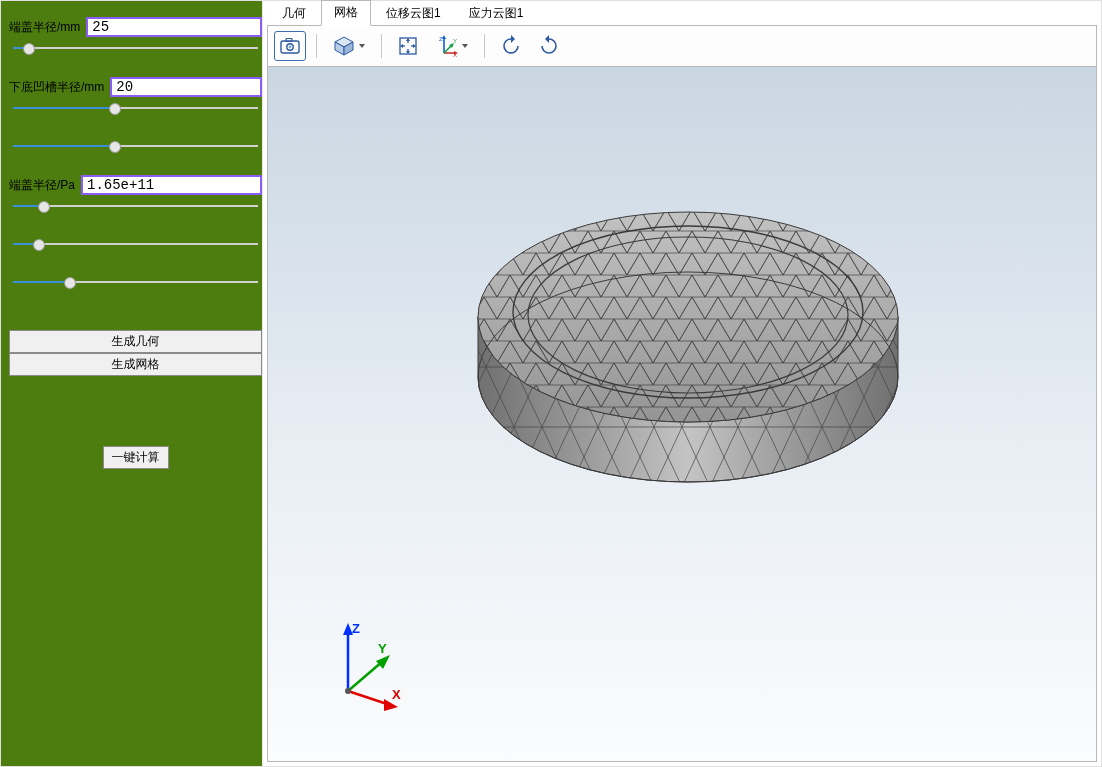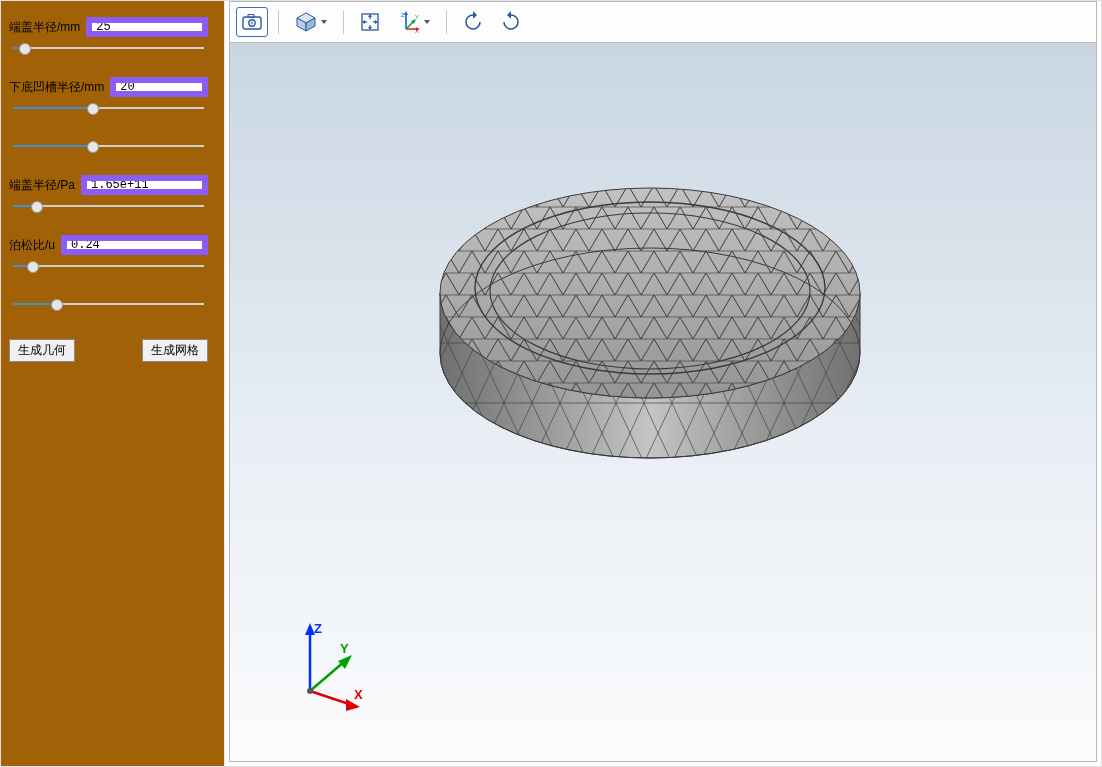--- a/index.html
+++ b/index.html
@@ -16,24 +16,24 @@
   .app {
     display: flex;
     width: 100%;
     height: 100%;
     box-sizing: border-box;
     border: 1px solid #e0e0e0;
   }
 
   
   .left-panel {
-    width: 224px;
+    width: 262px;
     box-sizing: border-box;
-    padding: 16px 16px 8px 8px;
-    background: #a16207;
+    padding: 16px 0 8px 8px;
+    background: #4d7c0f;
     border-right: 1px solid #e8e8e8;
     display: flex;
     flex-direction: column;
   }
   .param-row {
     display: flex;
     align-items: center;
     margin-bottom: 2px;
   }
   .param-row label {
@@ -41,22 +41,22 @@
     font-size: 12px;
     white-space: nowrap;
   }
   .param-row input[type="text"] {
     flex: 1 1 auto;
     margin-left: 6px;
     height: 20px;
     box-sizing: border-box;
     padding: 1px 4px;
     font-family: "Courier New", monospace;
-    font-size: 12px;
-    border: 6px solid #8b5cf6;
+    font-size: 14px;
+    border: 2px solid #8b5cf6;
     background: #fff;
     min-width: 0;
   }
   .slider-wrap {
     position: relative;
     height: 20px;
     margin-bottom: 18px;
   }
   .slider-track {
     position: absolute;
@@ -80,21 +80,22 @@
     height: 10px;
     border-radius: 50%;
     background: #e6e6e6;
     border: 1px solid #9a9a9a;
     transform: translateX(-50%);
     cursor: pointer;
   }
   .btn-row {
     display: flex;
     justify-content: space-between;
-    margin-top: 6px;
+    margin-top: 19px;
+    flex-direction: column;
   }
   button.win-btn {
     font-family: inherit;
     font-size: 12px;
     padding: 2px 8px;
     background: #f0f0f0;
     border: 1px solid #8a8a8a;
     cursor: pointer;
   }
   .calc-row {
@@ -243,45 +244,50 @@
     <div class="param-row">
       <label>端盖半径/Pa</label>
       <input type="text" value="1.65e+11" style="">
     </div>
     <div class="slider-wrap">
       <div class="slider-track"></div>
       <div class="slider-fill" style="width:14%"></div>
       <div class="slider-thumb" style="left:14%"></div>
     </div>
 
-    <div class="param-row">
-      <label>泊松比/u</label>
-      <input type="text" value="0.24" style="">
-    </div>
     <div class="slider-wrap">
       <div class="slider-track"></div>
       <div class="slider-fill" style="width:12%"></div>
       <div class="slider-thumb" style="left:12%"></div>
     </div>
 
     <div class="slider-wrap">
       <div class="slider-track"></div>
       <div class="slider-fill" style="width:24%"></div>
       <div class="slider-thumb" style="left:24%"></div>
     </div>
 
     <div class="btn-row">
       <button class="win-btn">生成几何</button>
       <button class="win-btn">生成网格</button>
     </div>
 
+    <div class="calc-row">
+      <button class="win-btn">一键计算</button>
+    </div>
   </div>
 
   <div class="right-panel">
 
+    <div class="tabbar">
+      <div class="tab">几何</div>
+      <div class="tab active">网格</div>
+      <div class="tab">位移云图1</div>
+      <div class="tab">应力云图1</div>
+    </div>
 
     <div class="toolbar">
       <div class="tool-btn framed">
         <svg width="20" height="16" viewBox="0 0 20 16">
           <rect x="1" y="3" width="18" height="12" rx="2" fill="none" stroke="#2c5aa0" stroke-width="1.4"></rect>
           <rect x="6" y="0.5" width="6" height="3" rx="1" fill="none" stroke="#2c5aa0" stroke-width="1.2"></rect>
           <circle cx="10" cy="9" r="3.2" fill="none" stroke="#2c5aa0" stroke-width="1.4"></circle>
           <circle cx="10" cy="9" r="1.4" fill="#7aa7d9"></circle>
         </svg>
       </div>

